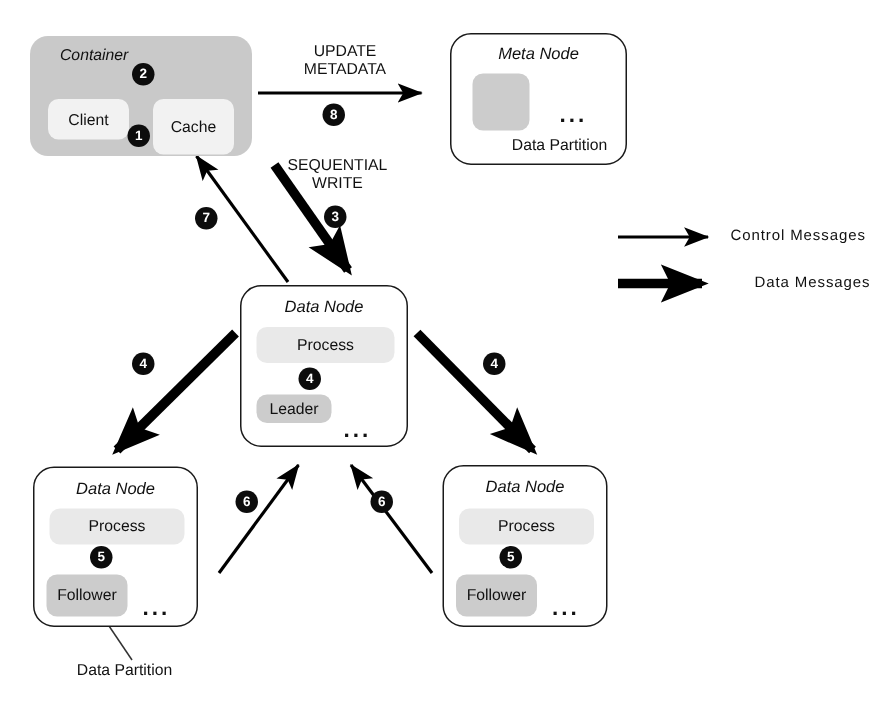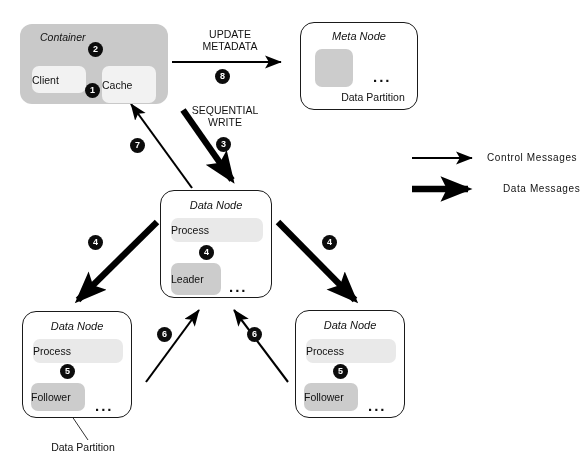--- a/index.html
+++ b/index.html
@@ -53,21 +53,21 @@
     padding-left: 20px;
     font-size: 10.5px;
   }
   
   .chip {
     position: absolute;
     box-sizing: border-box;
     border-radius: 7px;
     display: flex;
     align-items: center;
-    justify-content: flex-start;
+    justify-content: center;
     font-size: 10.5px;
     color: #111;
     text-align: center;
   }
   .chip.light   { background: #e9e9e9; }
   .chip.mid     { background: #cccccc; }
   .chip.white   { background: #f2f2f2; }
   .ellipsis {
     position: absolute;
     font-size: 15px;
@@ -205,21 +205,21 @@
     <div class="chip mid" style="left:14px; top:26px; width:38px; height:38px;"></div>
     <div class="ellipsis" style="left:72px; top:46px;">...</div>
     <div class="caption" style="left:28px; top:68px; width:88px;">Data Partition</div>
   </div>
 
   <div class="node" style="left:160px; top:190px; width:112px; height:108px;">
     <div class="node-title" style="top:8px;">Data Node</div>
     <div class="chip light" style="left:10px; top:27px; width:92px; height:24px;">
       <span>Process</span>
     </div>
-    <div class="chip mid" style="left:10px; top:72px; width:50px; height:32px;">
+    <div class="chip mid" style="left:10px; top:72px; width:50px; height:19px;">
       <span>Leader</span>
     </div>
     <div class="ellipsis" style="left:68px; top:88px;">...</div>
   </div>
 
   <div class="node" style="left:22px; top:311px; width:110px; height:107px;">
     <div class="node-title" style="top:8px;">Data Node</div>
     <div class="chip light" style="left:10px; top:27px; width:90px; height:24px;">
       <span>Process</span>
     </div>

